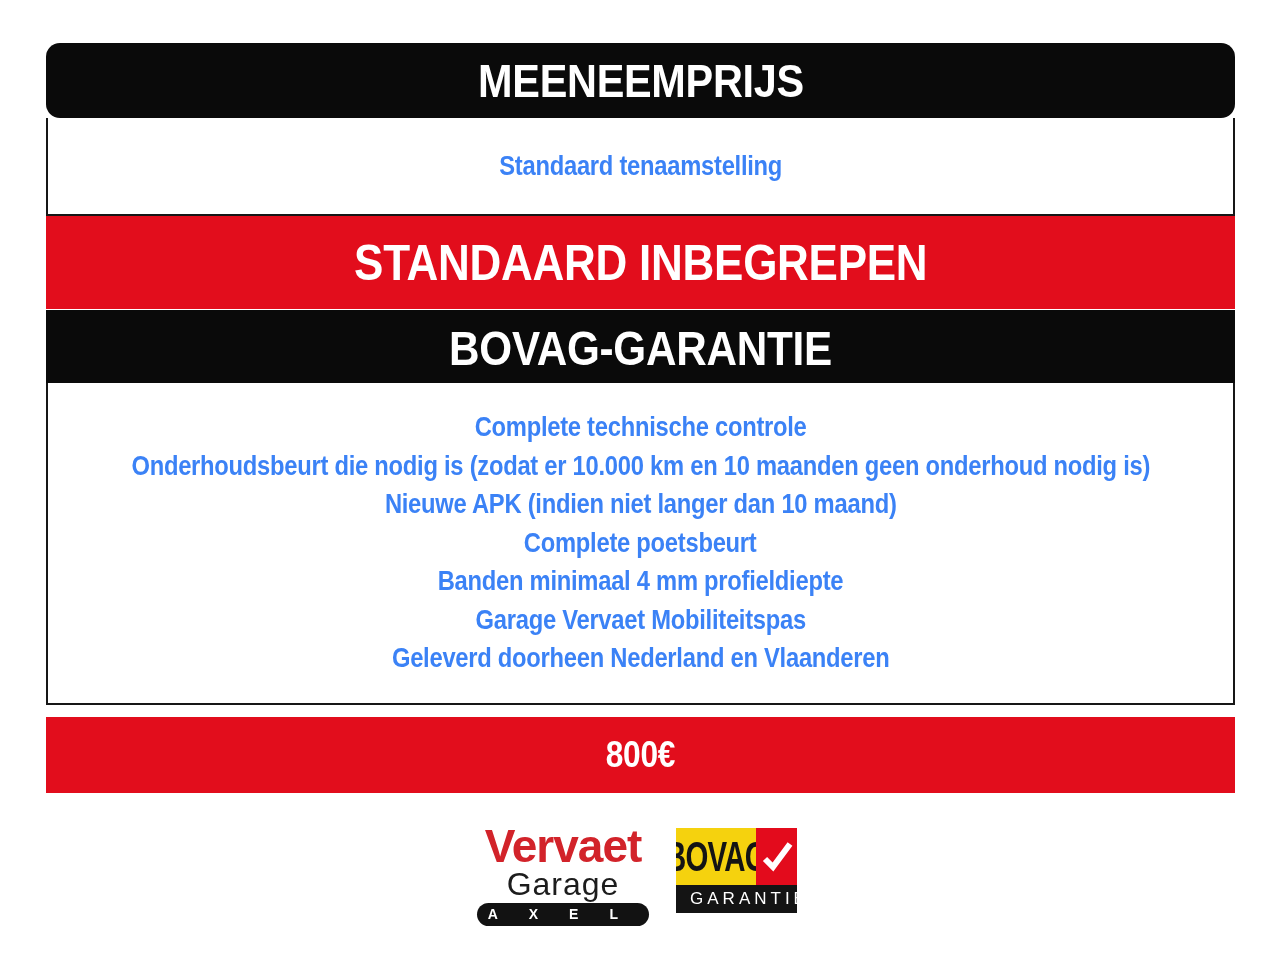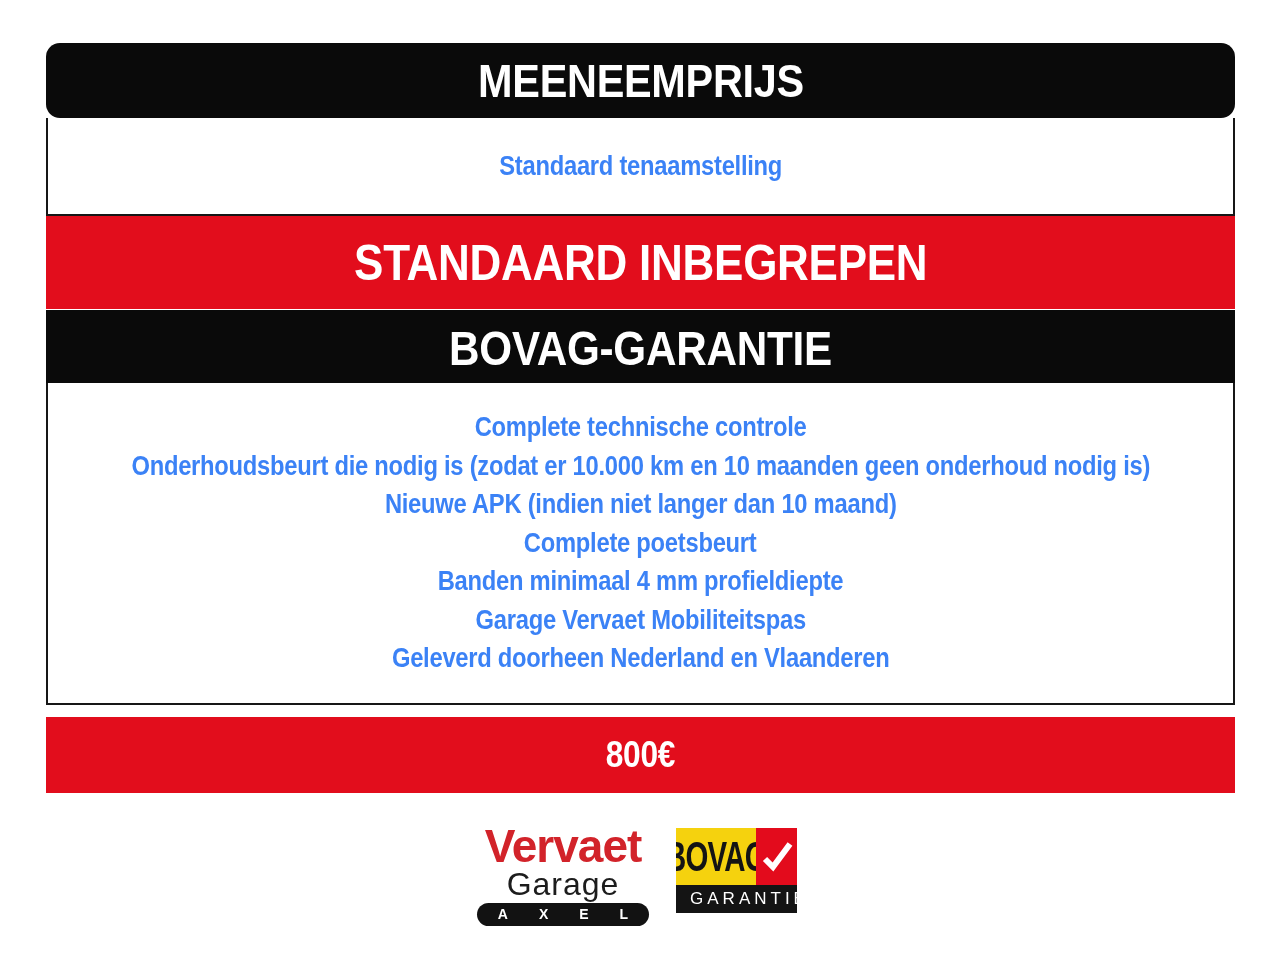--- a/index.html
+++ b/index.html
@@ -38,21 +38,21 @@
   
   #garage-logo{left:477px;top:824px;width:172px;height:98px;text-align:center;}
   #garage-word{
     font-size:32px;color:#1c1c1c;font-weight:400;letter-spacing:1px;line-height:32px;
   }
   #vervaet-word{
     font-size:46px;color:#d2232a;font-weight:700;letter-spacing:-1px;line-height:44px;
   }
   #axel-pill{
     margin-top:3px;height:23px;background:#121212;border-radius:12px;
-    display:flex;align-items:center;justify-content:center;
+    display:flex;align-items:center;justify-content:flex-end;
   }
   #axel-pill span{
     color:#ffffff;font-size:14px;font-weight:700;
     letter-spacing:31px;text-indent:31px;line-height:23px;
   }
 
   
   #bovag-logo{left:676px;top:828px;width:121px;height:85px;}
   #bovag-top{display:flex;height:57px;}
   #bovag-yellow{

